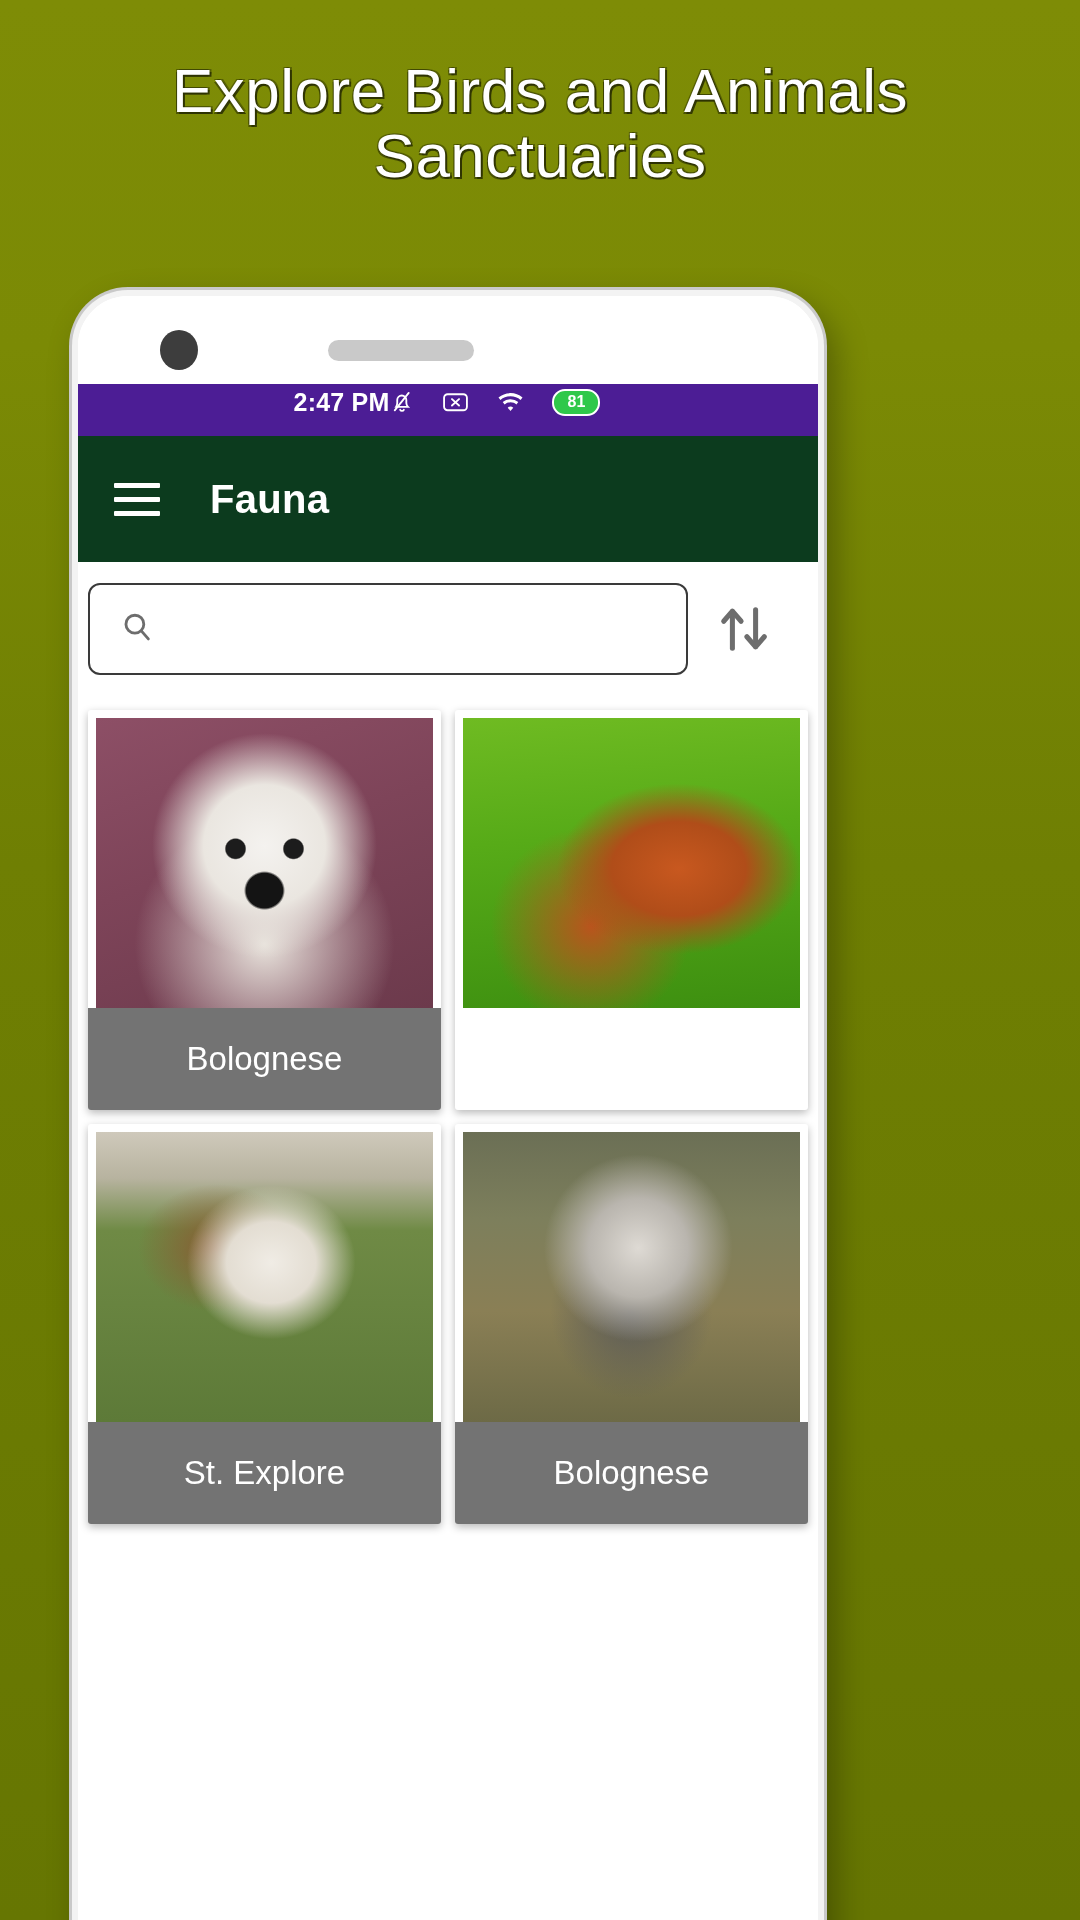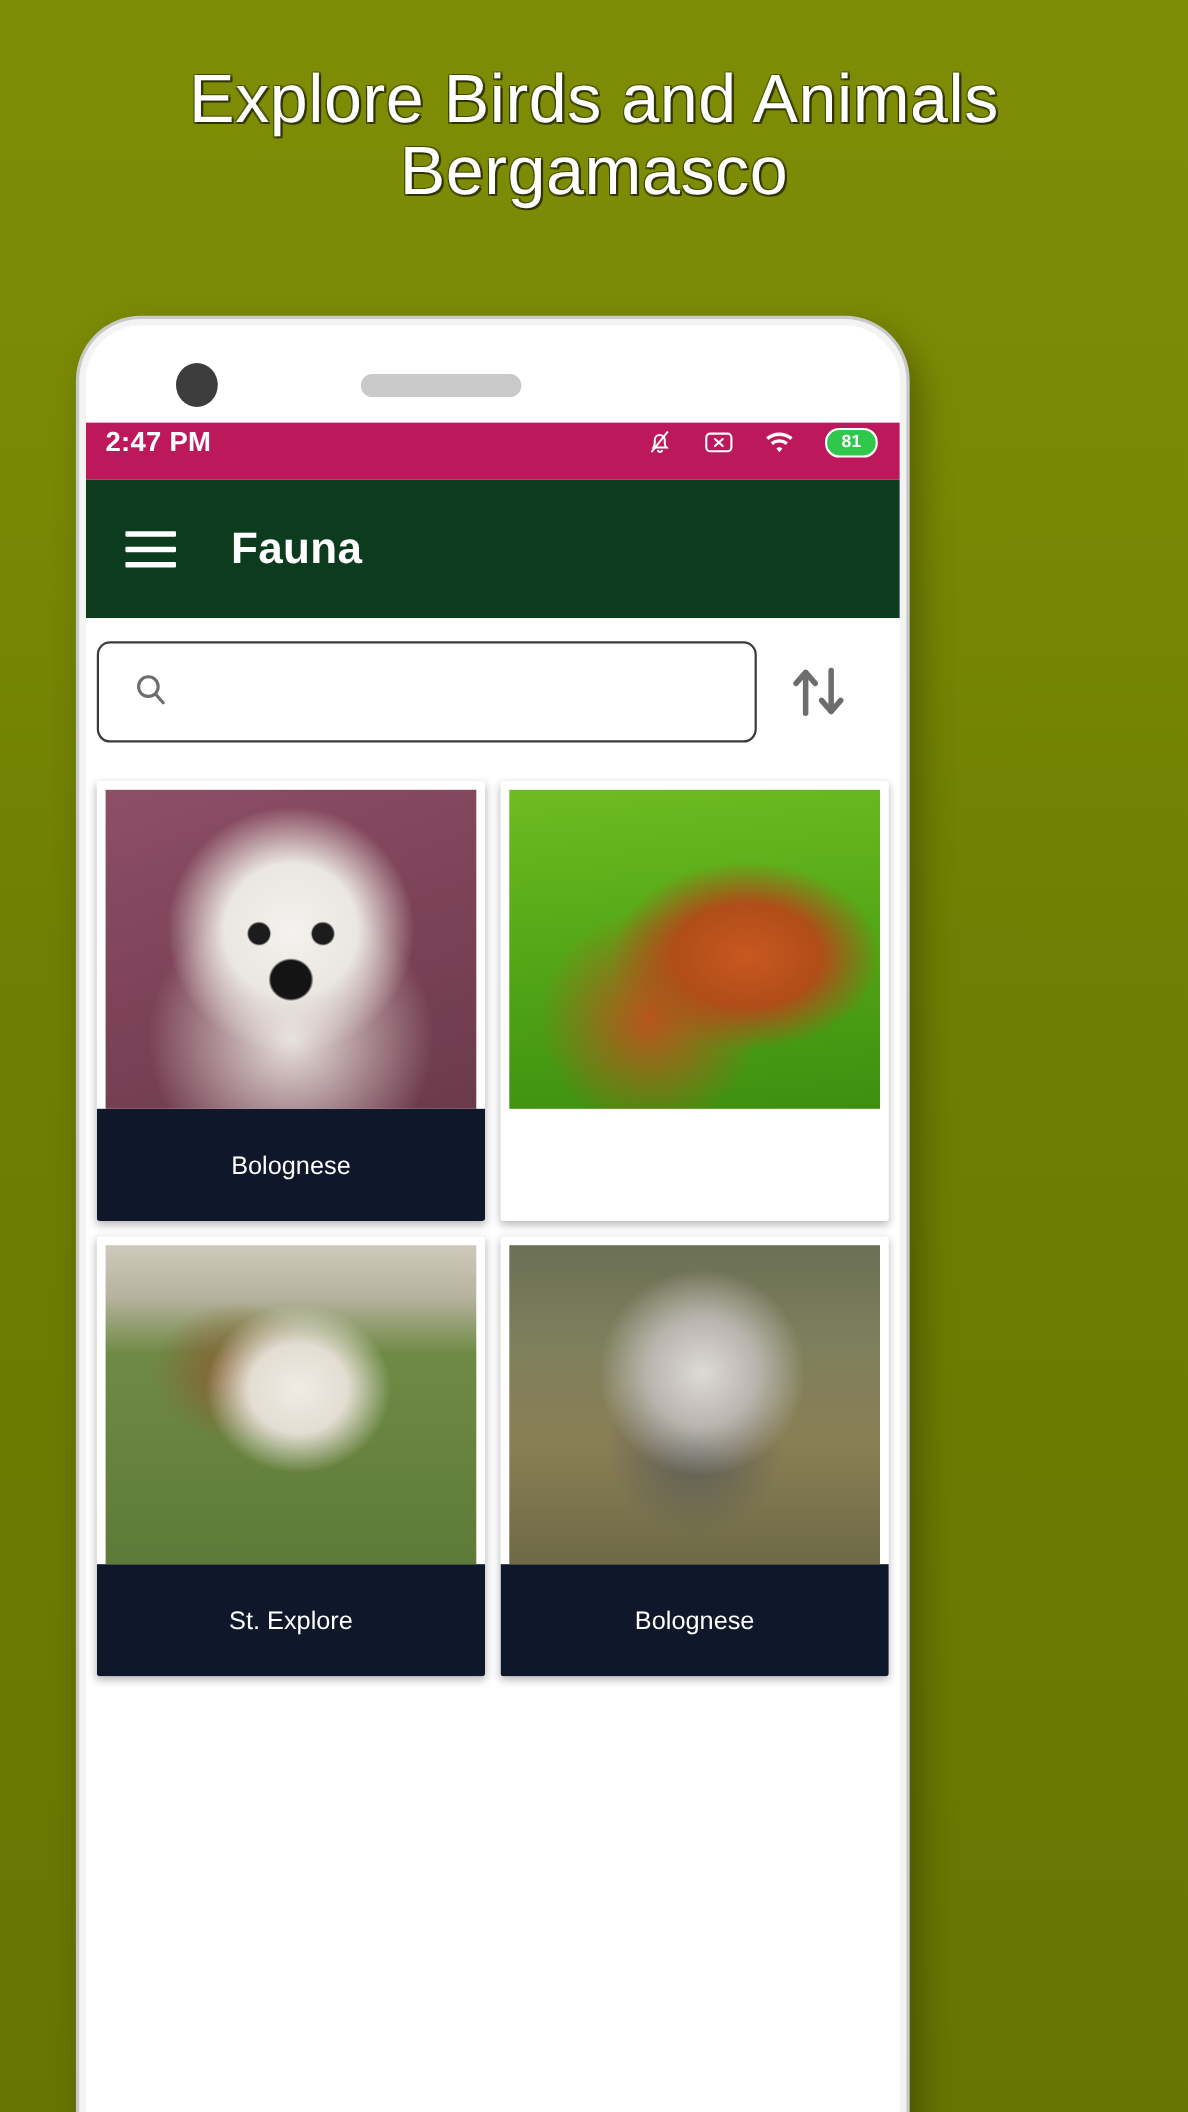--- a/index.html
+++ b/index.html
@@ -74,24 +74,24 @@
     position: absolute;
     left: 250px; top: 44px;
     width: 146px; height: 21px;
     border-radius: 11px;
     background: #c9c9c9;
   }
 
   
   .statusbar {
     height: 52px;
-    background: #be185d;
-    display: flex;
-    align-items: center;
-    justify-content: space-between;
+    background: #4c1d95;
+    display: flex;
+    align-items: center;
+    justify-content: center;
     padding: 0 20px 16px 18px;
     box-sizing: border-box;
   }
   .status-time {
     color: #ffffff;
     font-size: 25px;
     font-weight: bold;
     letter-spacing: 0.2px;
   }
   .status-icons {
@@ -199,26 +199,26 @@
   }
   .card-img {
     height: 290px;
     margin: 8px 8px 0 8px;
     background-size: cover;
     background-position: center;
     position: relative;
   }
   .card-label {
     flex: 1;
-    background: #0f172a;
+    background: #737373;
     color: #ffffff;
     display: flex;
     align-items: center;
     justify-content: center;
-    font-size: 23px;
+    font-size: 33px;
   }
 
   
   .img-bolognese {
     background:
       radial-gradient(circle at 50% 44%, #f4f2ef 0%, #eae6e0 26%, rgba(234,230,224,0) 48%),
       radial-gradient(circle at 50% 78%, #e8e3dc 0%, rgba(232,227,220,0) 46%),
       linear-gradient(160deg, #8d4f66 0%, #7e4459 45%, #6c3a4c 100%);
   }
   .img-bolognese::after {
@@ -247,21 +247,21 @@
       radial-gradient(ellipse at 52% 40%, #dedad4 0%, #b9b5ae 20%, rgba(185,181,174,0) 38%),
       radial-gradient(ellipse at 50% 62%, #5a5a58 0%, rgba(90,90,88,0) 34%),
       linear-gradient(180deg, #6b6f55 0%, #7d7f5c 30%, #8a7f55 62%, #6d6a46 100%);
   }
 </style>
 </head>
 <body>
 
 <div class="promo">
   <div class="promo-line">Explore Birds and Animals</div>
-  <div class="promo-line">Bergamasco</div>
+  <div class="promo-line">Sanctuaries</div>
 </div>
 
 <div class="phone">
   <div class="phone-inner">
 
     <div class="hw-bar">
       <div class="hw-cam"></div>
       <div class="hw-speaker"></div>
     </div>
 

